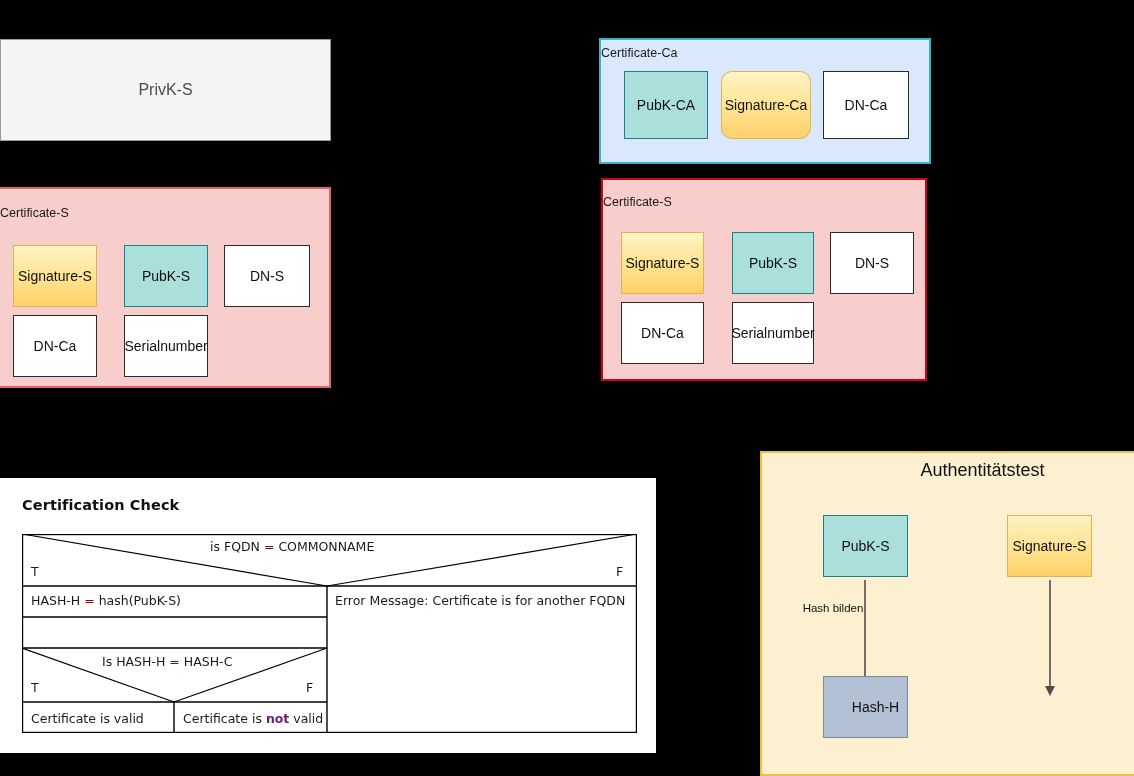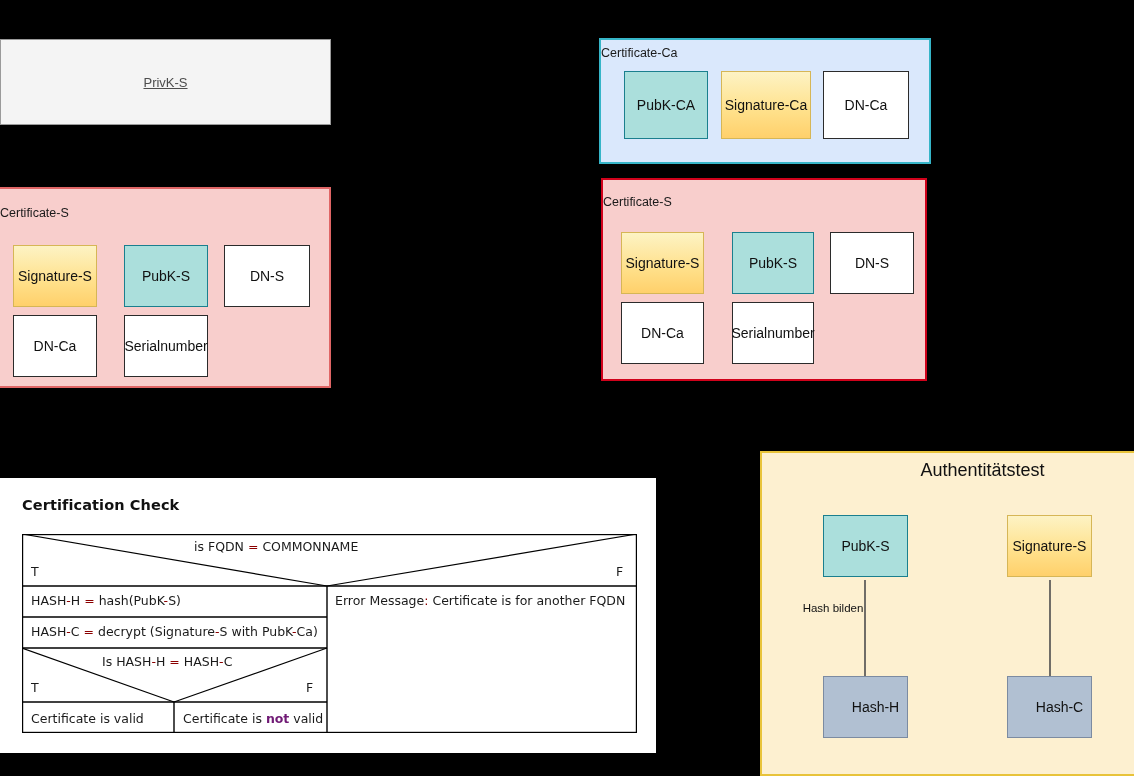--- a/index.html
+++ b/index.html
@@ -9,23 +9,23 @@
     -webkit-font-smoothing:antialiased;
   }
   .stage{position:relative;width:1134px;height:776px;}
 
   
   .box{position:absolute;box-sizing:border-box;display:flex;align-items:center;justify-content:center;text-align:center;}
   .box .lbl{display:block;}
 
   
   .privk{
-    left:0px;top:39px;width:331px;height:86px;
+    left:0px;top:39px;width:331px;height:102px;
     background:#f4f4f4;border:1px solid #9a9a9a;
-    color:#4d4d4d;font-size:13px;text-decoration:underline;
+    color:#4d4d4d;font-size:16px;
   }
 
   
   .cert-ca{
     position:absolute;left:599px;top:38px;width:332px;height:126px;
     background:#dae8fc;border:2px solid #36b5c8;box-sizing:border-box;
   }
   .cert-s-left{
     position:absolute;left:-2px;top:187px;width:333px;height:201px;
     background:#f8cecc;border:2px solid #e06666;box-sizing:border-box;
@@ -97,21 +97,21 @@
   <div class="box privk">
     <span class="lbl">PrivK-S</span>
   </div>
 
   <div class="cert-ca">
     <div class="cert-title" style="top:6px;">Certificate-Ca</div>
 
     <div class="chip chip-teal" style="left:23px;top:31px;width:84px;height:68px;">
       <span>PubK-CA</span>
     </div>
-    <div class="chip chip-yellow" style="left:120px;top:31px;width:90px;height:68px;">
+    <div class="chip chip-yellow" style="left:120px;top:31px;width:90px;height:68px;border-radius:11px;">
       <span>Signature-Ca</span>
     </div>
     <div class="chip chip-white" style="left:222px;top:31px;width:86px;height:68px;">
       <span>DN-Ca</span>
     </div>
   </div>
 
   <div class="cert-s-left">
     <div class="cert-title" style="top:17px;">Certificate-S</div>
 
@@ -172,33 +172,30 @@
         <line x1="0" y1="114" x2="305" y2="114" stroke="#000" stroke-width="1.4"></line>
 
         <line x1="0" y1="168" x2="305" y2="168" stroke="#000" stroke-width="1.4"></line>
 
         <line x1="0" y1="114" x2="152" y2="168" stroke="#000" stroke-width="1.2"></line>
         <line x1="305" y1="114" x2="152" y2="168" stroke="#000" stroke-width="1.2"></line>
 
         <line x1="152" y1="168" x2="152" y2="199" stroke="#000" stroke-width="1.4"></line>
       </svg>
 
-      <div class="cc-txt" style="left:172px;top:5px;">
+      <div class="cc-txt" style="left:188px;top:5px;">
         <span>is FQDN </span><span class="eq">=</span><span> COMMONNAME</span>
       </div>
       <div class="cc-txt" style="left:9px;top:30px;">T</div>
       <div class="cc-txt" style="left:594px;top:30px;">F</div>
 
       <div class="cc-txt" style="left:9px;top:59px;">
         <span>HASH</span><span class="eq">-</span><span>H </span><span class="eq">=</span><span> hash(PubK</span><span class="eq">-</span><span>S)</span>
       </div>
 
-      <div class="cc-txt" style="left:9px;top:90px;">
-        <span>HASH</span><span class="eq">-</span><span>C </span><span class="eq">=</span><span> decrypt (Signature</span><span class="eq">-</span><span>S with PubK</span><span class="eq">-</span><span>Ca)</span>
-      </div>
 
       <div class="cc-txt" style="left:80px;top:120px;">
         <span>Is HASH</span><span class="eq">-</span><span>H </span><span class="eq">=</span><span> HASH</span><span class="eq">-</span><span>C</span>
       </div>
       <div class="cc-txt" style="left:9px;top:146px;">T</div>
       <div class="cc-txt" style="left:284px;top:146px;">F</div>
 
       <div class="cc-txt" style="left:9px;top:177px;">Certificate is valid</div>
       <div class="cc-txt" style="left:161px;top:177px;">
         <span>Certificate is </span><span class="notred">not</span><span> valid</span>
@@ -228,18 +225,15 @@
     </div>
     <div class="chip chip-yellow" style="left:245px;top:62px;width:85px;height:62px;">
       <span>Signature-S</span>
     </div>
 
     <div class="auth-cap" style="left:6px;top:148px;width:130px;text-align:center;">Hash bilden</div>
 
     <div class="chip chip-slate" style="left:61px;top:223px;width:85px;height:62px;">
       <span>Hash-H</span>
     </div>
-    <div class="chip chip-slate" style="left:245px;top:223px;width:85px;height:62px;">
-      <span>Hash-C</span>
-    </div>
   </div>
 
 </div>
 
 </body></html>

